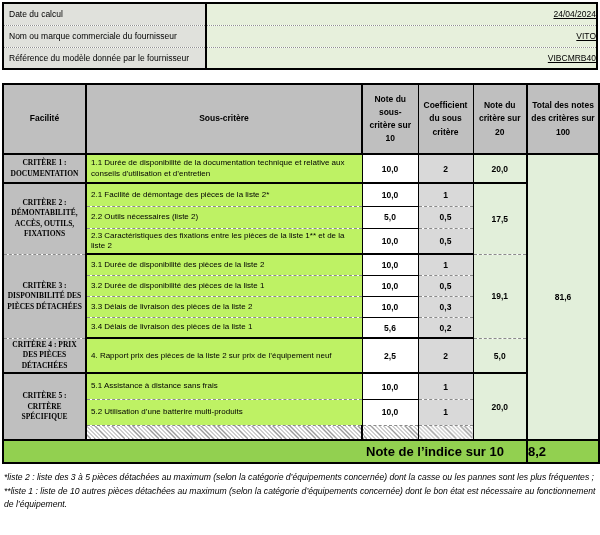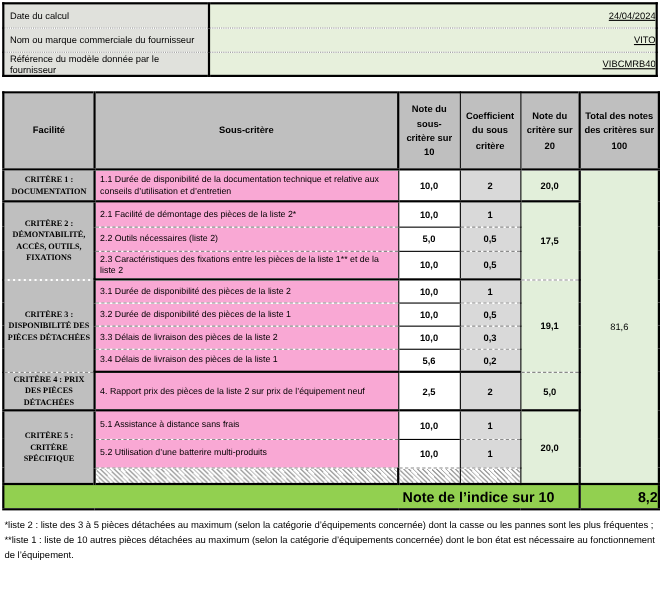--- a/index.html
+++ b/index.html
@@ -4,21 +4,21 @@
 <style>
   * { box-sizing: border-box; margin: 0; padding: 0; }
   html, body { width: 600px; background: #ffffff; font-family: "Liberation Sans", sans-serif; color: #000; }
   body { padding: 2px 2px 0 2px; }
 
   
   table { border-collapse: collapse; table-layout: fixed; }
   .info-table { width: 596px; border: 2px solid #000; margin-bottom: 13px; }
   .info-table td { height: 22px; font-size: 8.5px; border-top: 1px dotted #8f8f8f; overflow: hidden; }
   .info-table tr:first-child td { border-top: none; }
-  .info-label { width: 187px; background: #e0e1dc; padding-left: 5px; }
+  .info-label { width: 203px; background: #e0e1dc; padding-left: 5px; }
   .info-value { background: #e7f0dc; text-align: right; border-left: 2px solid #000; text-decoration: underline; }
 
   
   .main-table { width: 596px; border: 2px solid #000; }
   .main-table th, .main-table td { overflow: hidden; vertical-align: middle; }
   .main-table thead th {
     background: #bfbfbf; font-size: 8.5px; font-weight: bold; height: 70px;
     text-align: center; line-height: 1.55; border-bottom: 2px solid #000; padding: 0 3px;
   }
   .col-critere { width: 83px; }
@@ -26,42 +26,42 @@
   .col-note   { width: 56px; }
   .col-coef   { width: 55px; }
   .col-n20    { width: 54px; }
   .col-total  { width: 72px; }
 
   .v1 { border-left: 2px solid #000; }   
   .v2 { border-left: 1.5px solid #000; } 
 
   .critere-cell { background: #bfbfbf; font-size: 7.5px; font-weight: bold;
                   text-align: center; line-height: 1.4; padding: 1px 2px; font-family: Liberation Serif, serif; }
-  .sub-cell  { background: #f9a8d4; font-size: 8px; text-align: left;
+  .sub-cell  { background: #bef264; font-size: 8px; text-align: left;
                padding: 2px 4px; line-height: 1.3; }
   .note-cell { background: #ffffff; font-size: 8.5px; font-weight: bold;
                text-align: center; border: 1.5px solid #000; }
   .coef-cell { background: #d9d9d9; font-size: 8.5px; font-weight: bold; text-align: center; }
   .n20-cell  { background: #e2efda; font-size: 8.5px; font-weight: bold; text-align: center; }
-  .total-cell{ background: #e2efda; font-size: 8.5px; font-weight: normal; text-align: center; }
+  .total-cell{ background: #e2efda; font-size: 8.5px; font-weight: bold; text-align: center; }
 
   tr.dash  td { border-bottom: 1px dashed #8a8a8a; }
   tr.solid td { border-bottom: 2px solid #000; }
 
   .hatch { background: repeating-linear-gradient(45deg, #ffffff 0px, #ffffff 2px, #9c9c9c 2px, #9c9c9c 3px); }
 
   
   tr.summary td { background: #92d050; height: 23px; border-top: 2px solid #000;
                   border-bottom: 2px solid #000; font-weight: bold; font-size: 13px; }
   .summary-label { text-align: right; padding-right: 22px; }
-  .summary-value { text-align: right; border-left: 2px solid #000; }
+  .summary-value { text-align: left; border-left: 2px solid #000; }
 
   
   .footnotes { margin-top: 7px; padding: 0 2px; }
-  .footnotes p { font-size: 8.6px; line-height: 1.55; }
+  .footnotes p { font-size: 8.6px; font-style: italic; line-height: 1.55; }
 
   
   .h29 td { height: 29px; } .h23 td { height: 23px; margin-top: 32px; } .h22 td { height: 22px; }
   .h26 td { height: 26px; } .h21 td { height: 21px; } .h31 td { height: 31px; }
   .h15 td { height: 15px; }
 </style>
 </head>
 <body>
 
 <table class="info-table">

